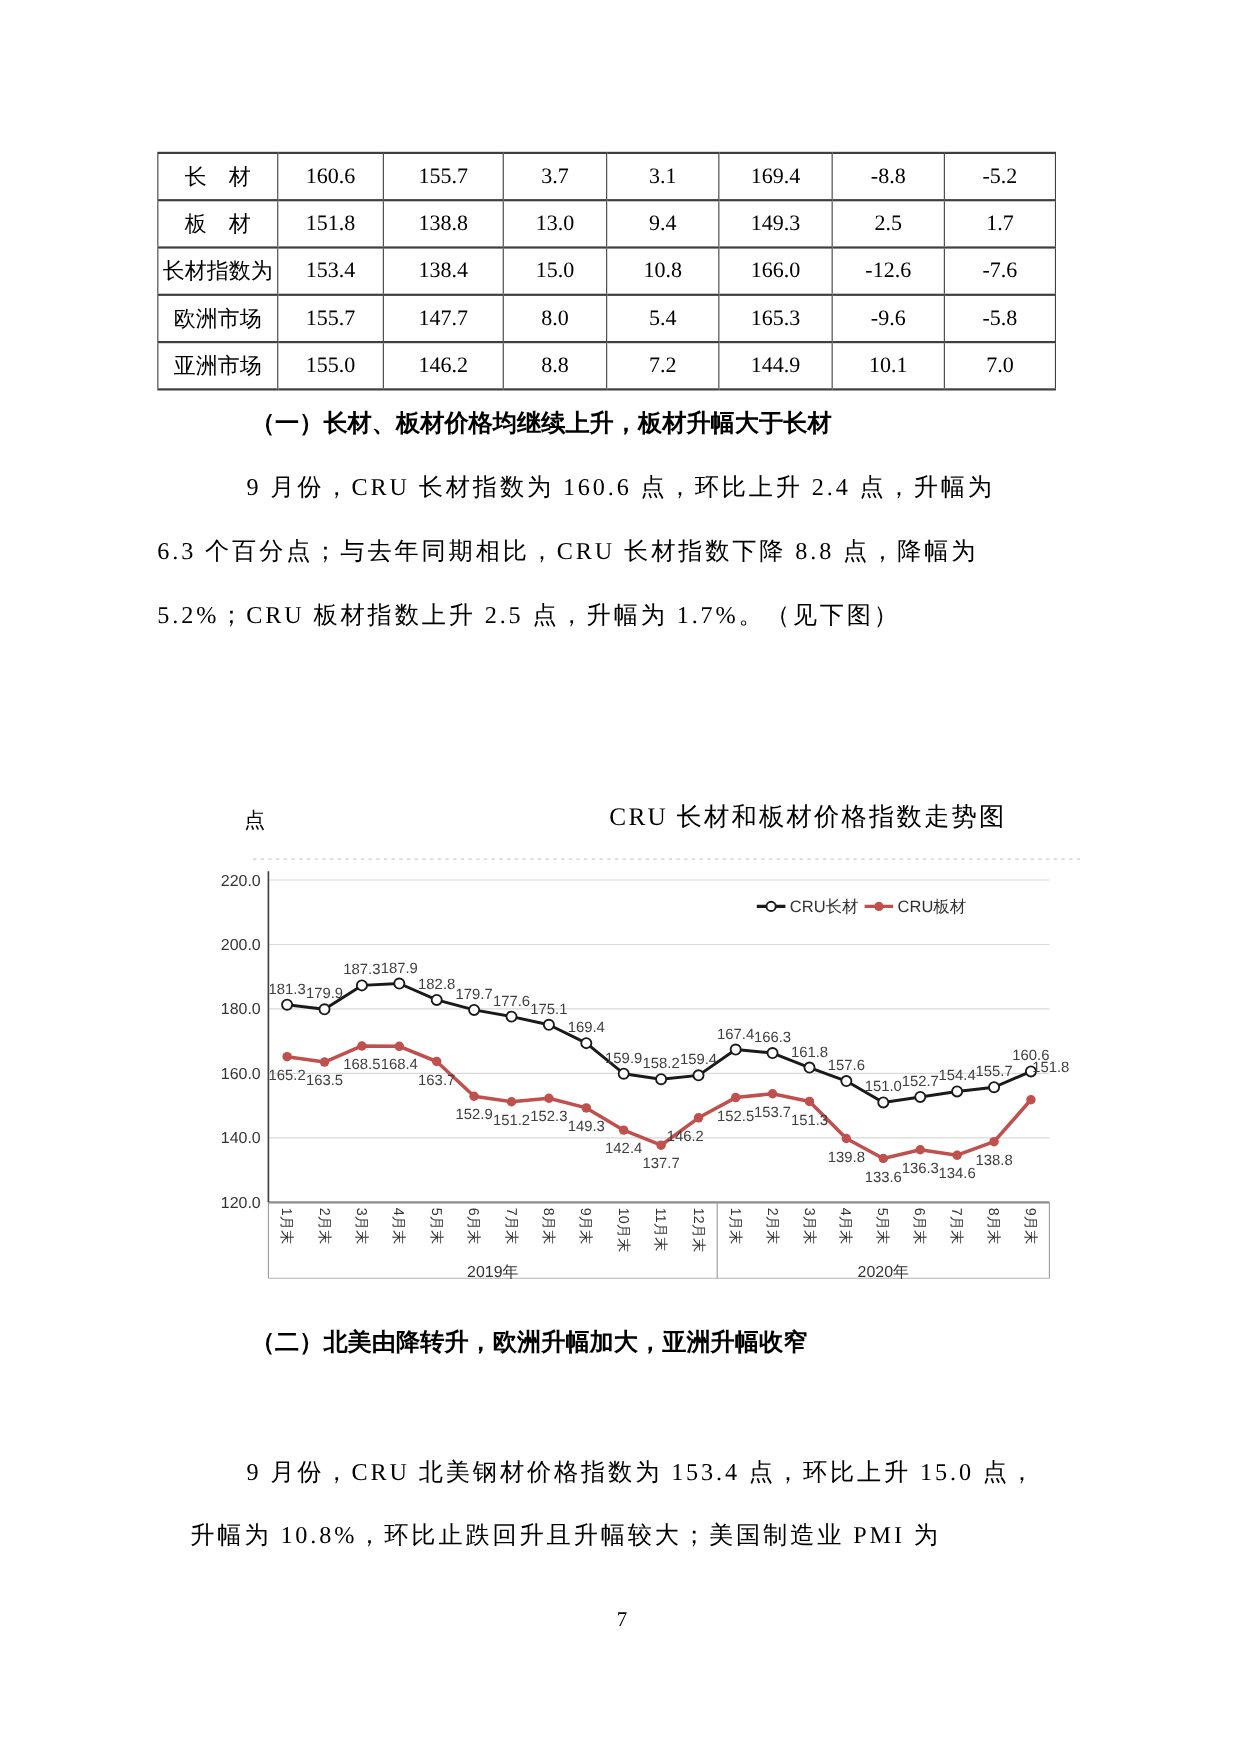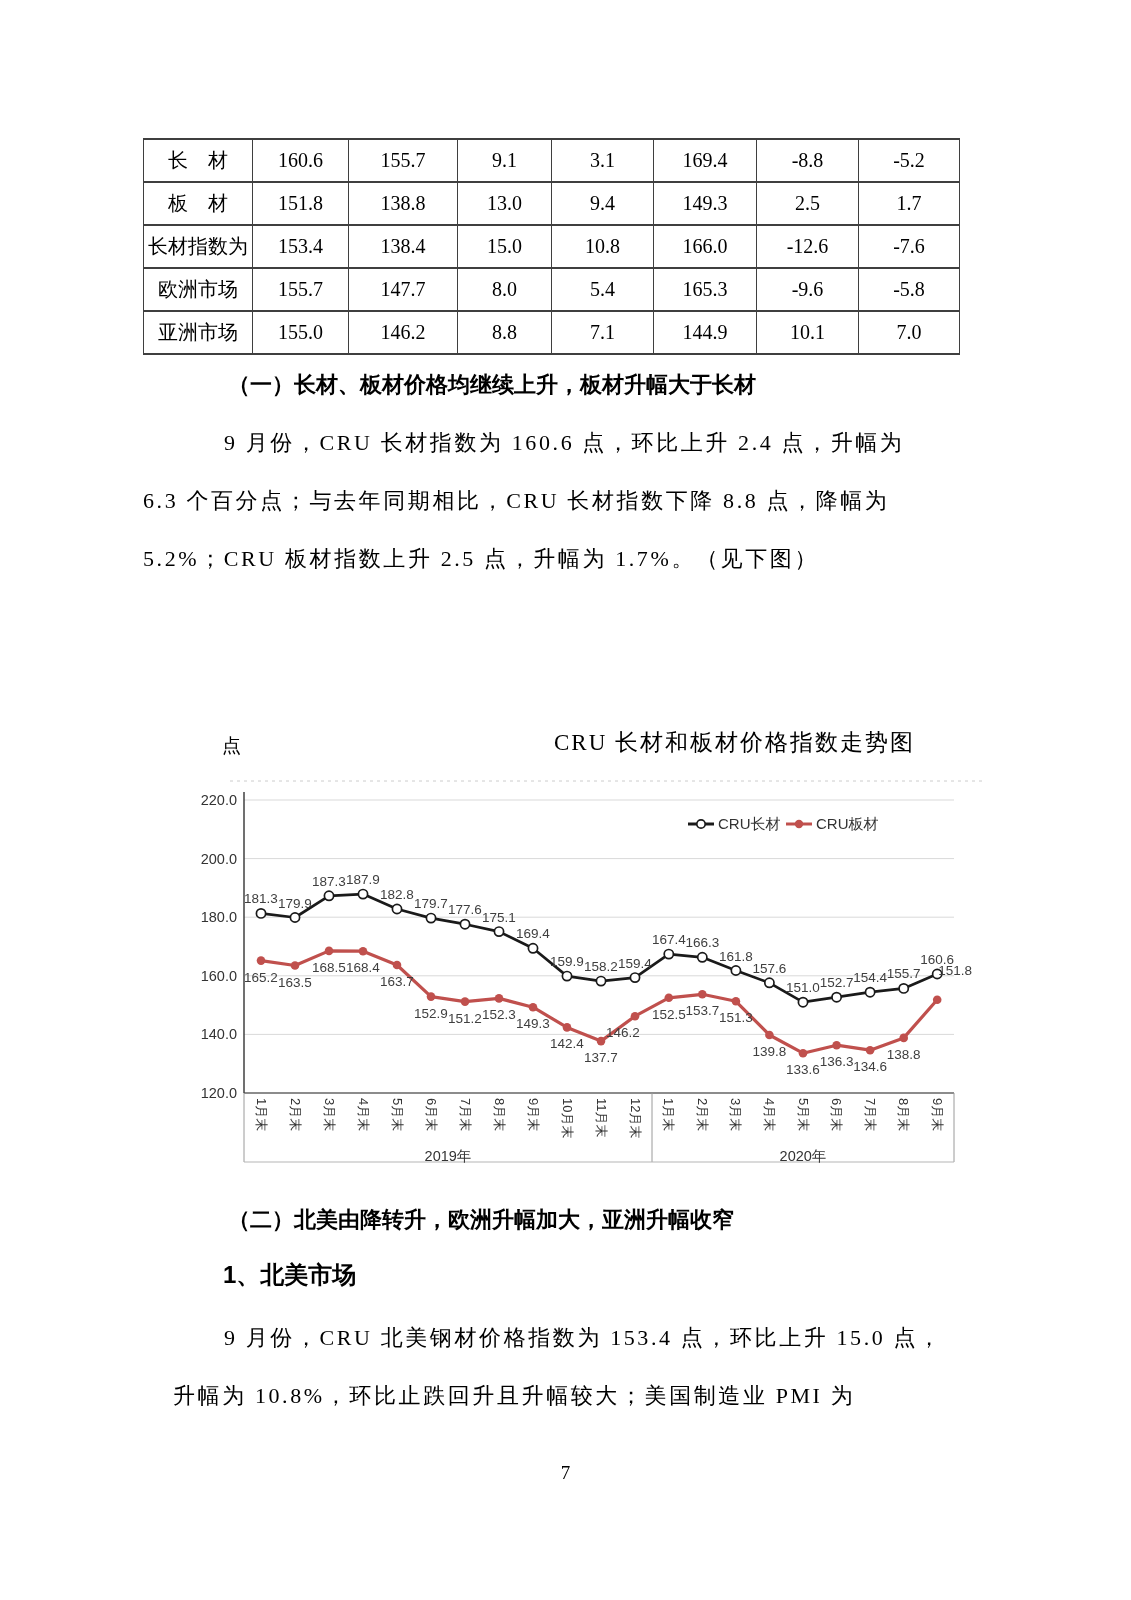--- a/index.html
+++ b/index.html
@@ -65,21 +65,21 @@
         <col style="width:102px">
         <col style="width:103px">
         <col style="width:102px">
         <col style="width:101px">
       </colgroup>
     <tbody id="table-body">
         <tr>
           <td>长　材</td>
           <td>160.6</td>
           <td>155.7</td>
-          <td>9.1</td>
+          <td>3.7</td>
           <td>3.1</td>
           <td>169.4</td>
           <td>-8.8</td>
           <td>-5.2</td>
         </tr>
         <tr>
           <td>板　材</td>
           <td>151.8</td>
           <td>138.8</td>
           <td>13.0</td>
@@ -106,21 +106,21 @@
           <td>5.4</td>
           <td>165.3</td>
           <td>-9.6</td>
           <td>-5.8</td>
         </tr>
         <tr>
           <td>亚洲市场</td>
           <td>155.0</td>
           <td>146.2</td>
           <td>8.8</td>
-          <td>7.1</td>
+          <td>7.2</td>
           <td>144.9</td>
           <td>10.1</td>
           <td>7.0</td>
         </tr>
       </tbody>
   </table>
 
   <div class="h-serif" style="top:365px;text-indent:85px;">（一）长材、板材价格均继续上升，板材升幅大于长材</div>
 
   <div class="para" style="top:414px;" id="para1">
@@ -309,21 +309,20 @@
         <circle cx="509" cy="72" r="4.2" fill="#ffffff" stroke="#1a1a1a" stroke-width="1.7"></circle>
         <text x="526" y="77" font-family="&quot;Liberation Sans&quot;,&quot;DejaVu Sans&quot;,sans-serif" font-size="15" fill="#333">CRU长材</text>
         <line x1="594" y1="72" x2="620" y2="72" stroke="#C0504D" stroke-width="3"></line>
         <circle cx="607" cy="72" r="4.2" fill="#C0504D"></circle>
         <text x="624" y="77" font-family="&quot;Liberation Sans&quot;,&quot;DejaVu Sans&quot;,sans-serif" font-size="15" fill="#333">CRU板材</text>
       </svg>
     </div>
 
   <div class="h-serif" style="top:1200px;text-indent:85px;">（二）北美由降转升，欧洲升幅加大，亚洲升幅收窄</div>
 
-  <div class="h-sans" style="top:1257px;">1、北美市场</div>
 
   <div class="para" style="top:1309px;" id="para2">
       <div class="pline first">9 月份，CRU 北美钢材价格指数为 153.4 点，环比上升 15.0 点，</div>
       <div class="pline off30">升幅为 10.8%，环比止跌回升且升幅较大；美国制造业 PMI 为</div>
     </div>
 
   <div class="pageno">7</div>
 
 </div>
 

